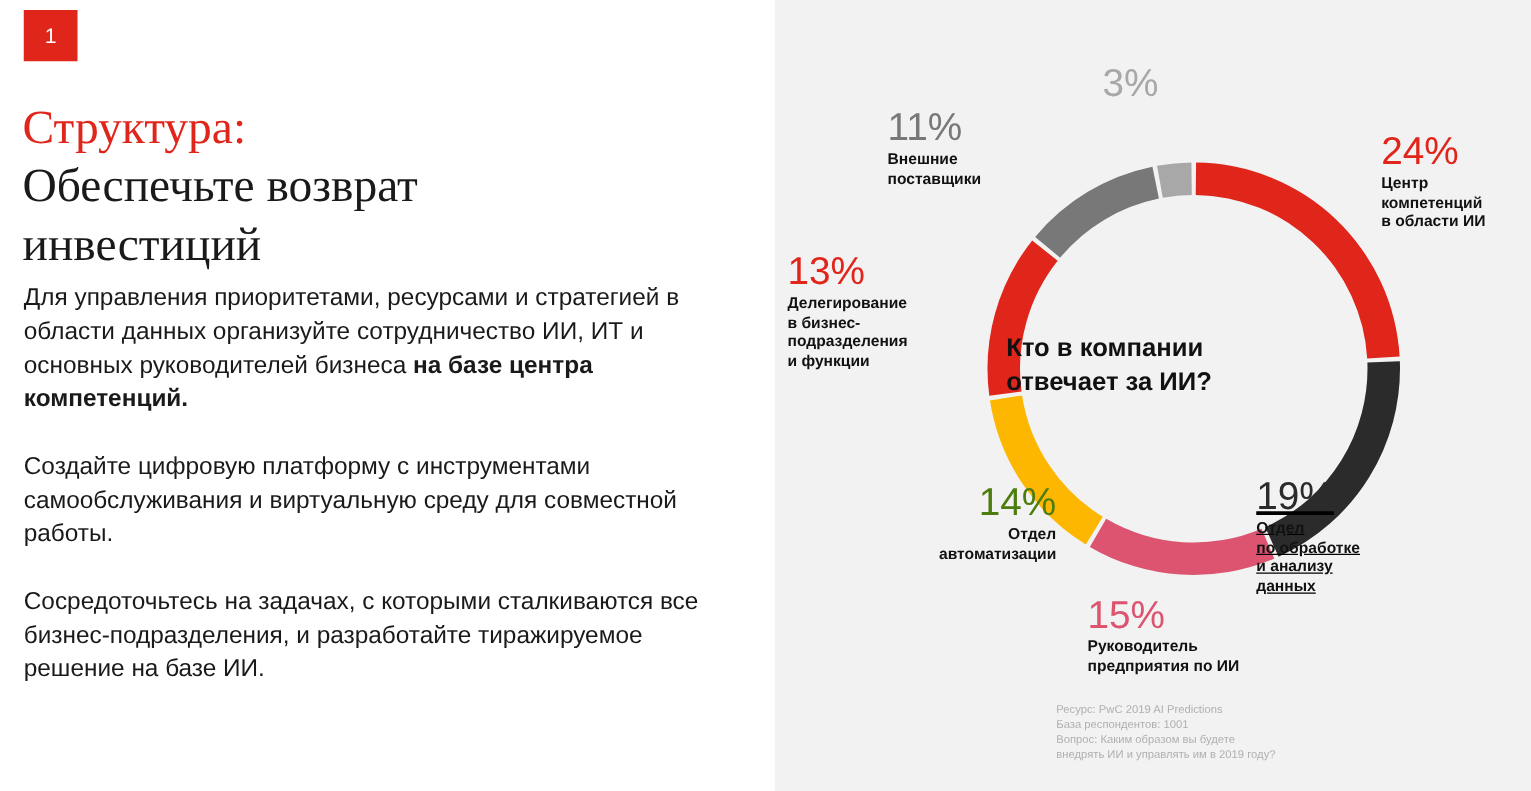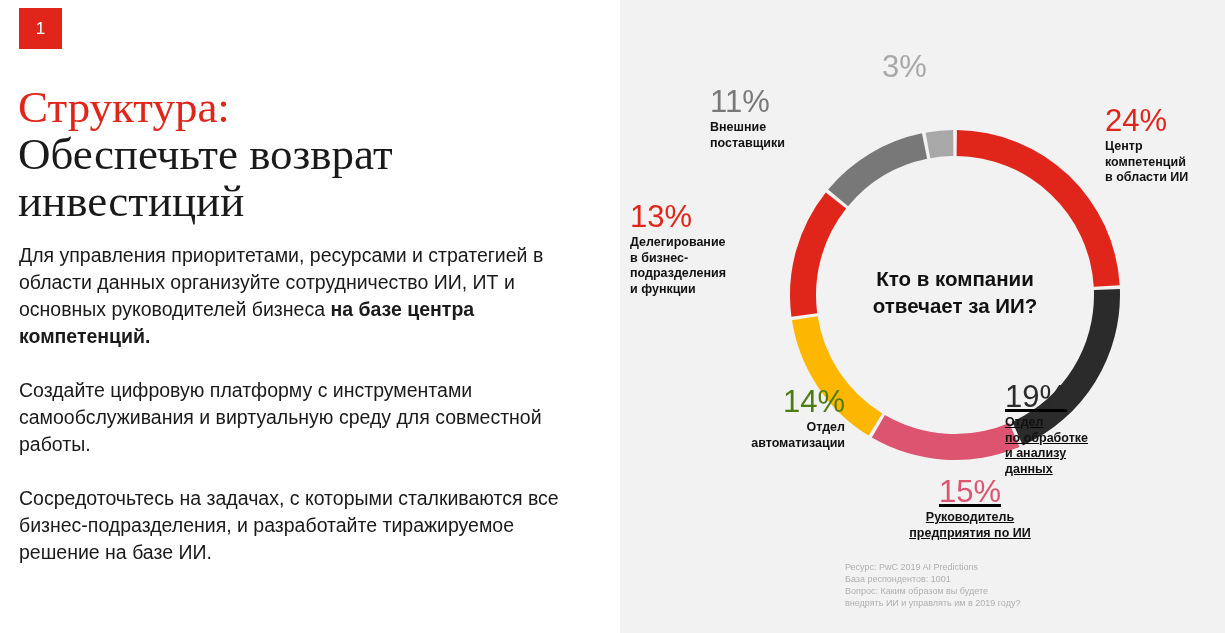--- a/index.html
+++ b/index.html
@@ -37,21 +37,21 @@
     display: flex;
     align-items: center;
     justify-content: center;
   }
   #page-title {
     position: absolute;
     left: 18px;
     top: 54px;
     width: 580px;
     font-family: "Liberation Serif", serif;
-    font-size: 45px;
+    font-size: 38px;
     line-height: 47px;
     color: #1a1a1a;
     font-weight: 400;
     letter-spacing: 0px;
   }
   #page-title .accent {
     color: #e0251b;
     display: block;
   }
   #page-title .rest {
@@ -62,21 +62,21 @@
     position: absolute;
     left: 19px;
     top: 225px;
     width: 580px;
     font-family: "Liberation Sans", sans-serif;
     font-size: 19.5px;
     line-height: 27px;
     color: #1a1a1a;
   }
   #body-copy p {
-    margin: 17px 0 27px 0;
+    margin: 0 0 27px 0;
   }
   #body-copy p:last-child { margin-bottom: 0; }
   #body-copy b { font-weight: bold; }
 
   
   #chart-panel {
     position: absolute;
     left: 620px; top: 0;
     width: 605px;
     height: 633px;
@@ -92,21 +92,21 @@
     left: 168px;
     top: 128px;
     width: 334px;
     height: 334px;
   }
   #center-question {
     position: absolute;
     left: 185px;
     top: 265px;
     width: 300px;
-    text-align: center;
+    text-align: left;
     font-family: "Liberation Sans", sans-serif;
     font-weight: bold;
     font-size: 20.5px;
     line-height: 27px;
     color: #111111;
   }
   #center-question span { display: block; }
 
   .label {
     position: absolute;
@@ -124,21 +124,21 @@
     font-size: 12.5px;
     font-weight: bold;
     line-height: 15.5px;
     color: #111111;
     margin-top: 1px;
   }
 
   
   #label-0 { left: 485px; top: 104px; text-align: left; width: 120px; }
   #label-1 { left: 385px; top: 380px; text-align: left; width: 120px; text-decoration: underline; }
-  #label-2 { left: 250px; top: 475px; text-align: center; width: 200px; text-decoration: underline; }
+  #label-2 { left: 250px; top: 475px; width: 200px; }
   #label-3 { left:  30px; top: 385px; text-align: right; width: 195px; }
   #label-4 { left:  10px; top: 200px; text-align: left; width: 215px; }
   #label-5 { left:  90px; top:  85px; width: 140px; }
   #label-6 { left: 262px; top:  50px; text-align: left;  width: 140px; }
 
   #source-note {
     position: absolute;
     left: 225px;
     top: 561px;
     width: 320px;

